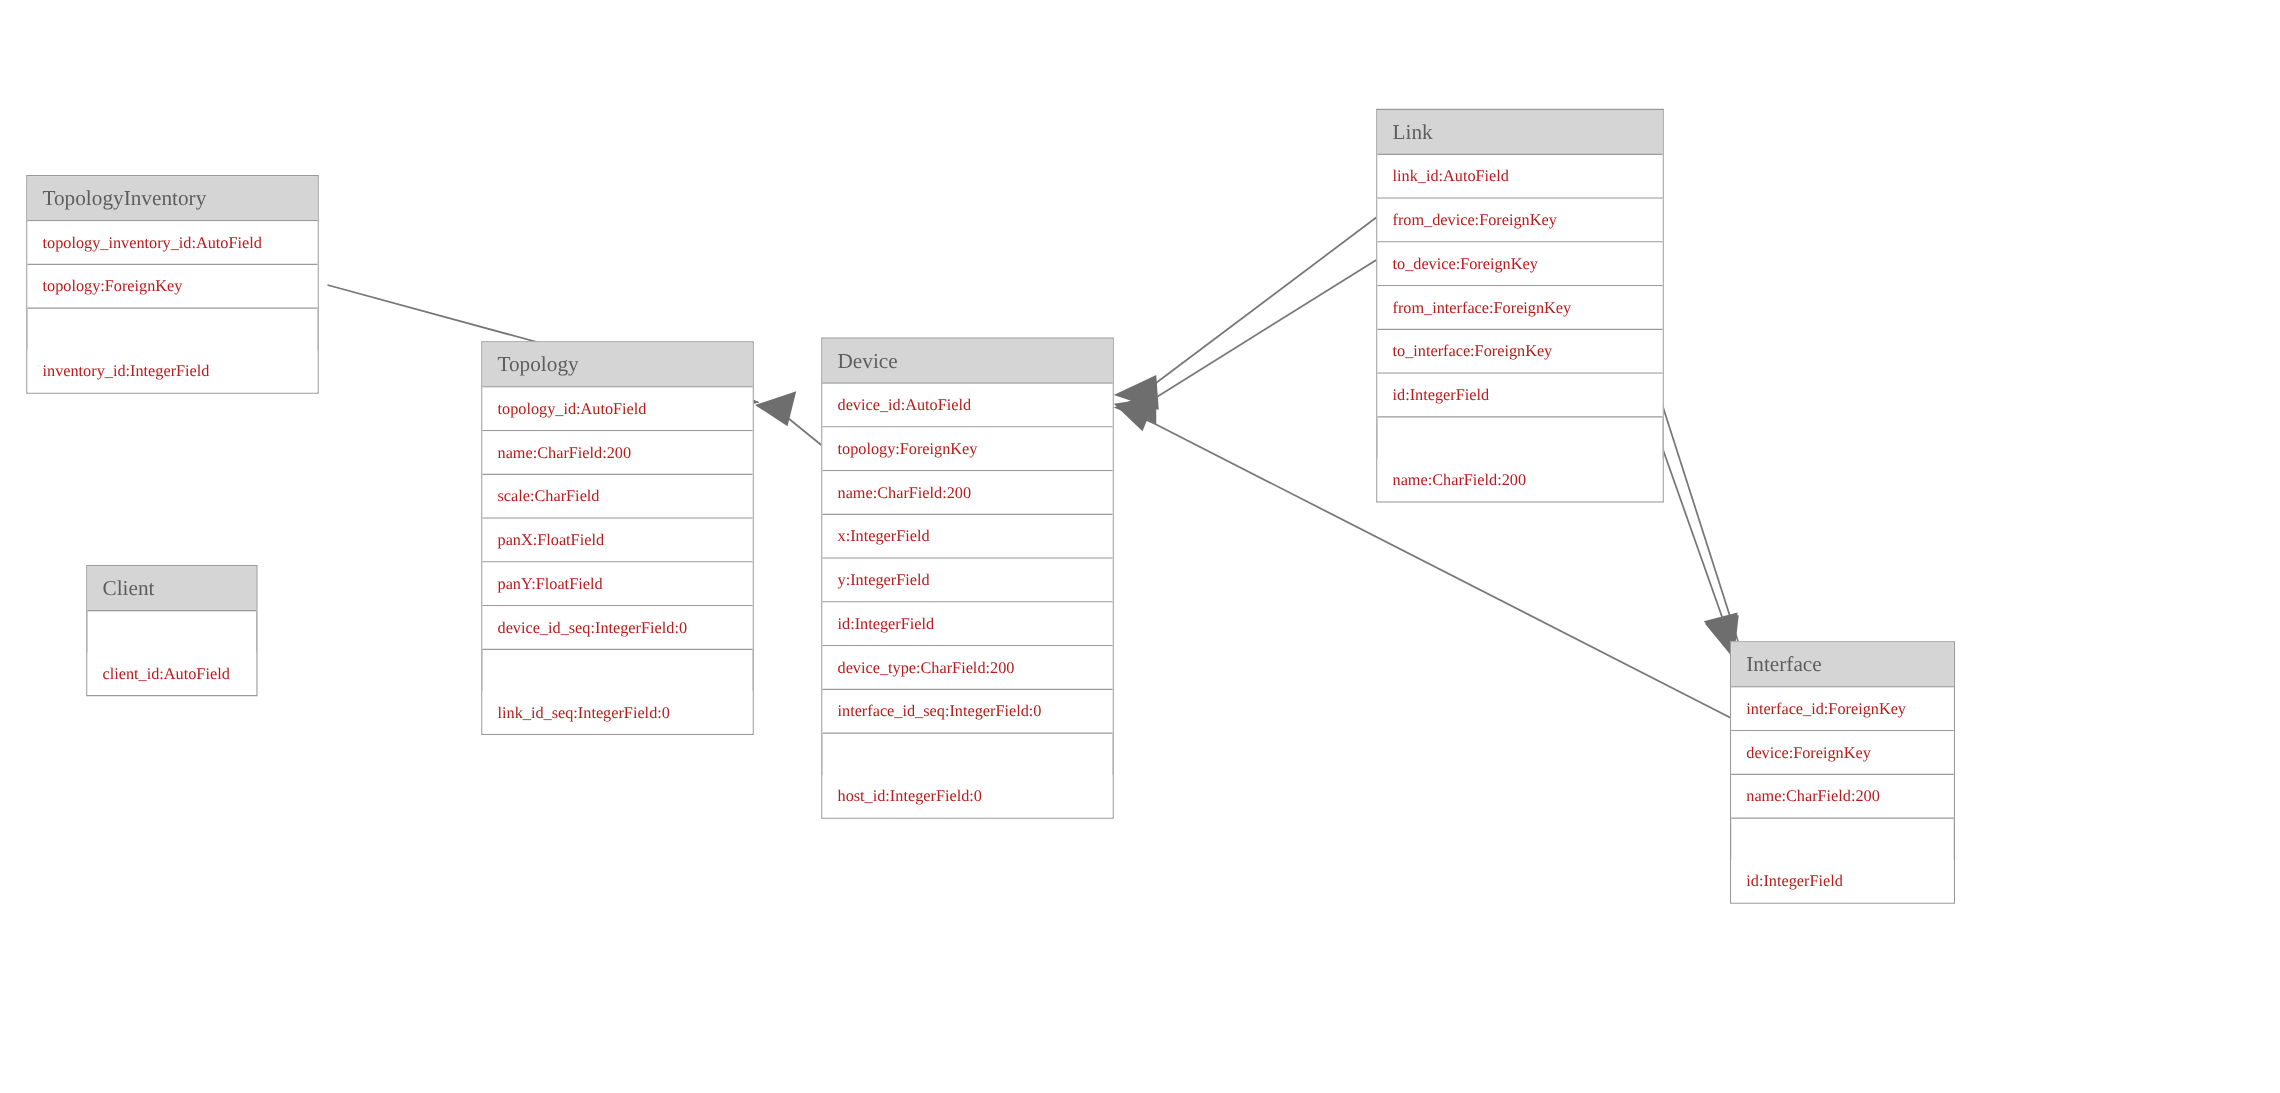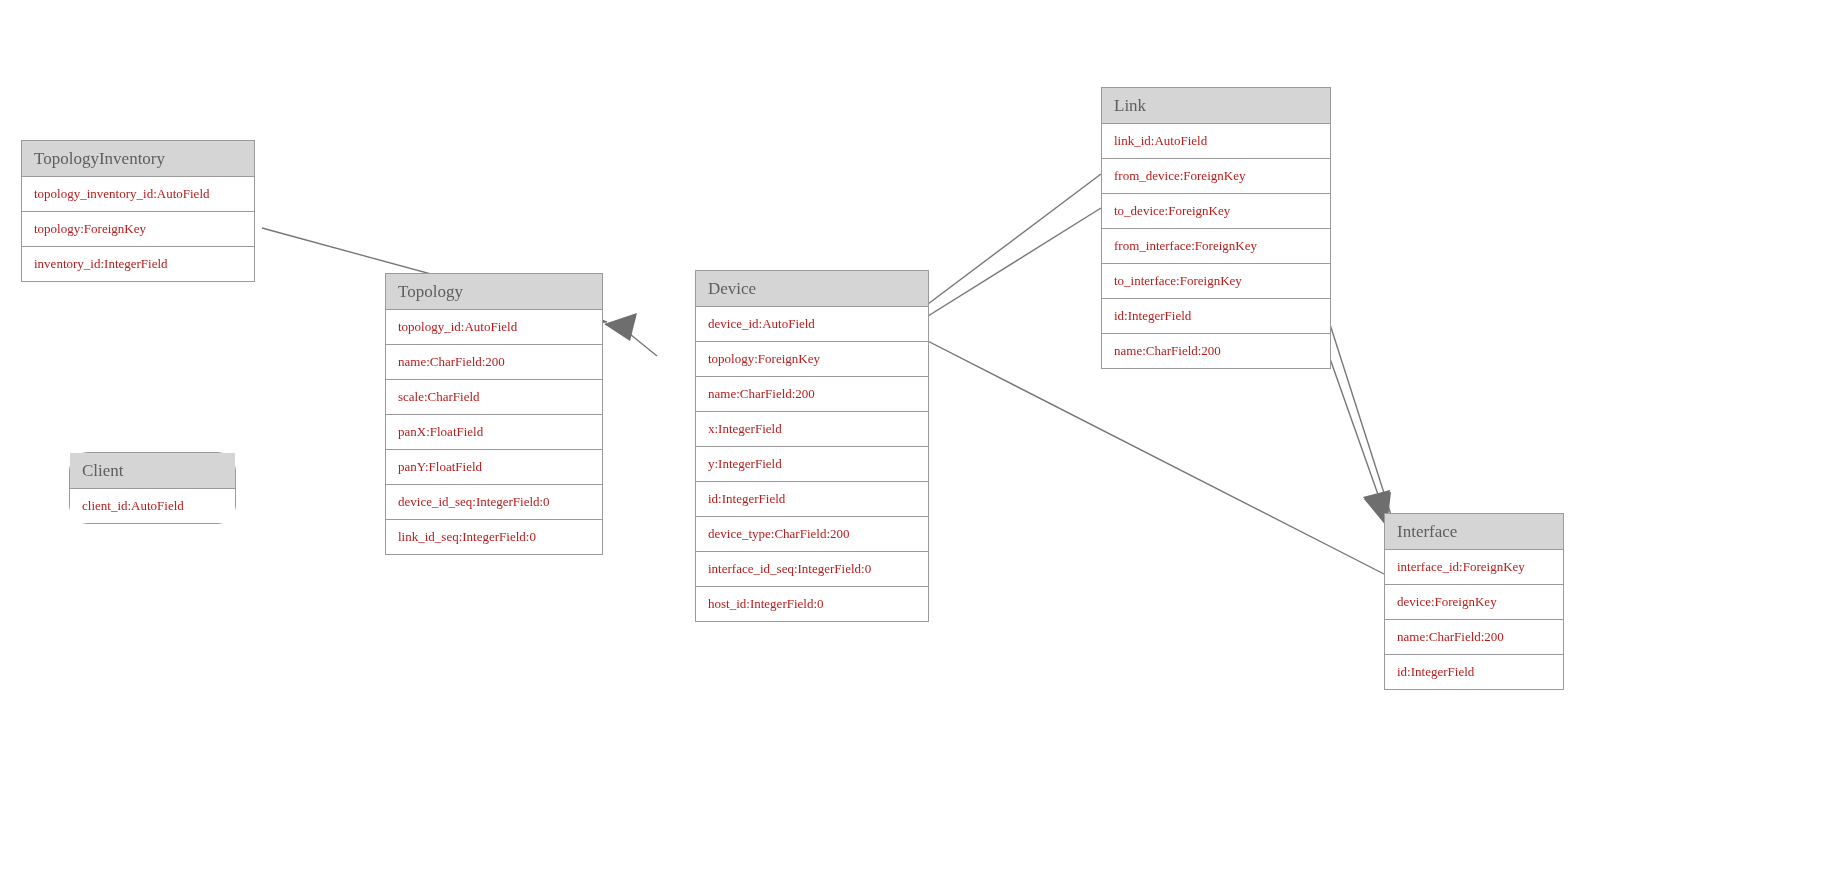--- a/index.html
+++ b/index.html
@@ -49,20 +49,21 @@
     color: #b91c1c;
     font-size: 13px;
     line-height: 18px;
     padding: 8px 0 8px 12px;
     white-space: nowrap;
     overflow: hidden;
     background: #ffffff;
   }
   .entity-field:last-child {
     border-bottom: none;
+    margin-top: 33px;
   }
 </style>
 </head>
 <body>
 
 <div id="canvas">
 
   <svg id="edge-layer" viewBox="0 0 1824 874" xmlns="http://www.w3.org/2000/svg">
 
     <g>
@@ -112,26 +113,26 @@
     <div class="entity-title">Topology</div>
     <div class="entity-field">topology_id:AutoField</div>
     <div class="entity-field">name:CharField:200</div>
     <div class="entity-field">scale:CharField</div>
     <div class="entity-field">panX:FloatField</div>
     <div class="entity-field">panY:FloatField</div>
     <div class="entity-field">device_id_seq:IntegerField:0</div>
     <div class="entity-field">link_id_seq:IntegerField:0</div>
   </div>
 
-  <div class="entity" style="left:69px; top:452px; width:167px;border-radius:19px;">
+  <div class="entity" style="left:69px; top:452px; width:137px;">
     <div class="entity-title">Client</div>
     <div class="entity-field">client_id:AutoField</div>
   </div>
 
-  <div class="entity" style="left:695px; top:270px; width:234px;">
+  <div class="entity" style="left:657px; top:270px; width:234px;">
     <div class="entity-title">Device</div>
     <div class="entity-field">device_id:AutoField</div>
     <div class="entity-field">topology:ForeignKey</div>
     <div class="entity-field">name:CharField:200</div>
     <div class="entity-field">x:IntegerField</div>
     <div class="entity-field">y:IntegerField</div>
     <div class="entity-field">id:IntegerField</div>
     <div class="entity-field">device_type:CharField:200</div>
     <div class="entity-field">interface_id_seq:IntegerField:0</div>
     <div class="entity-field">host_id:IntegerField:0</div>

